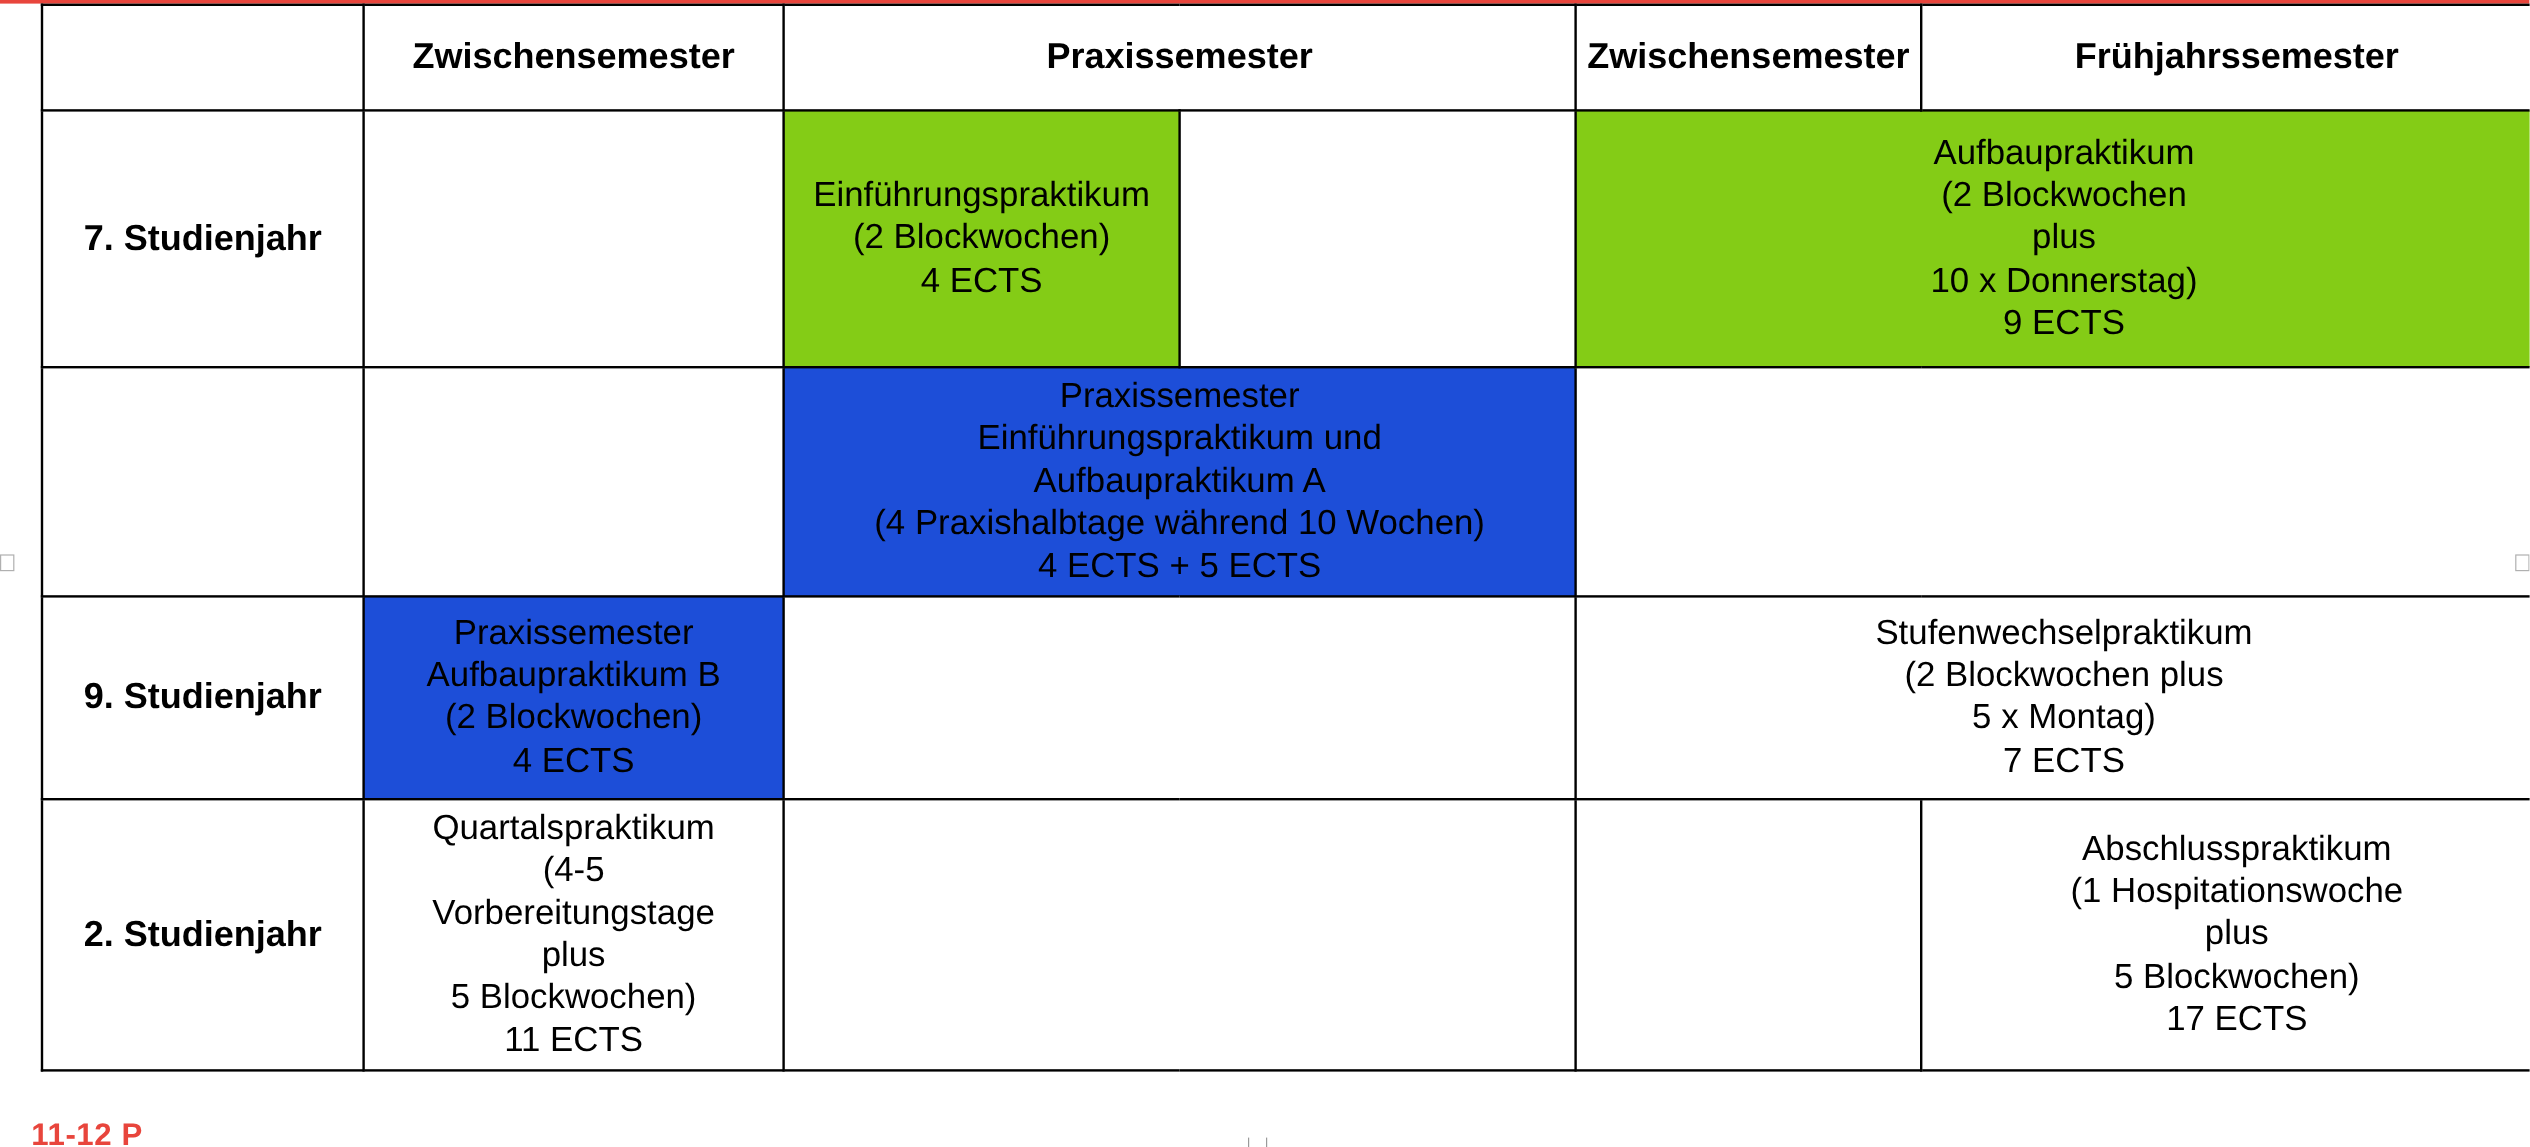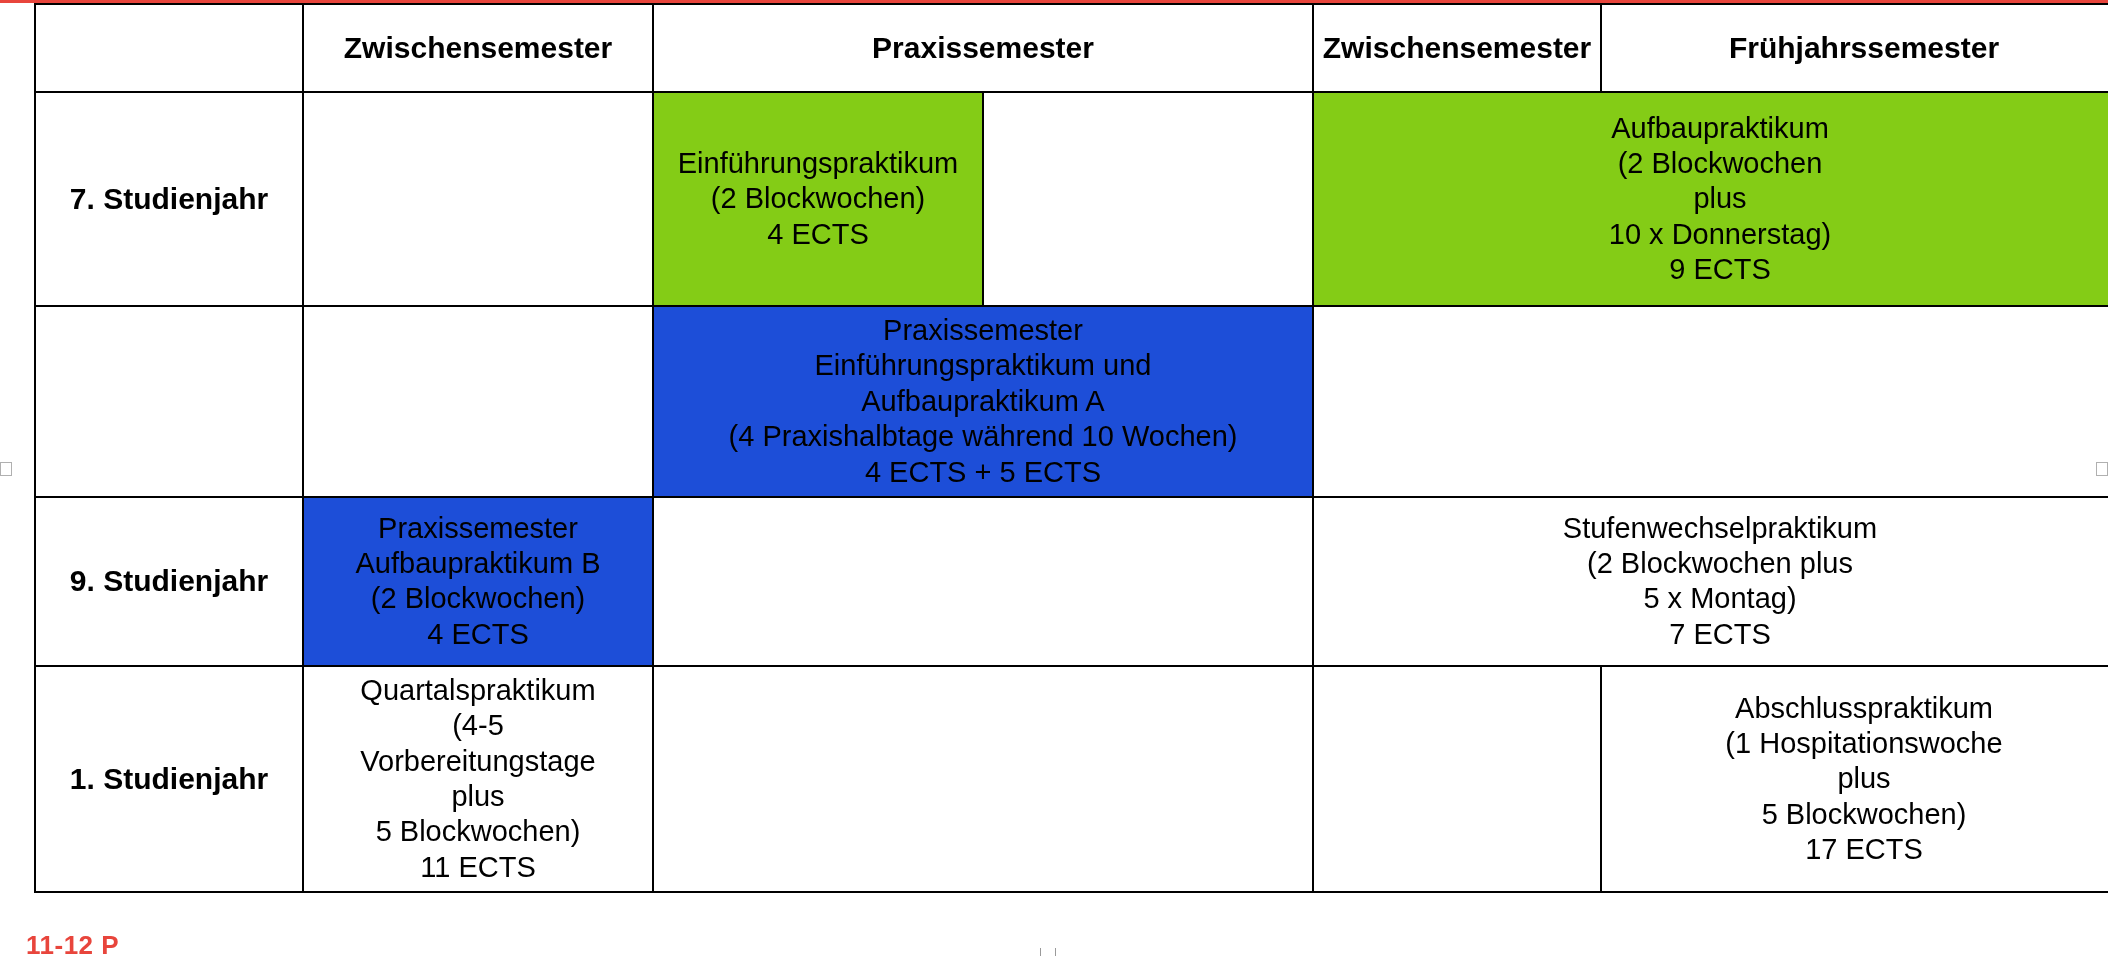--- a/index.html
+++ b/index.html
@@ -165,21 +165,21 @@
 Aufbaupraktikum B
 (2 Blockwochen)
 4 ECTS</td>
           <td class="cell-blank" colspan="2"></td>
           <td class="cell-blank cell-text" colspan="2">Stufenwechselpraktikum
 (2 Blockwochen plus
 5 x Montag)
 7 ECTS</td>
         </tr>
         <tr class="r-y3">
-          <td class="year-label">1. Studienjahr</td>
+          <td class="year-label">2. Studienjahr</td>
           <td class="cell-blank cell-text">Quartalspraktikum
 (4-5
 Vorbereitungstage
 plus
 5 Blockwochen)
 11 ECTS</td>
           <td class="cell-blank" colspan="2"></td>
           <td class="cell-blank"></td>
           <td class="cell-blank cell-text">Abschlusspraktikum
 (1 Hospitationswoche

